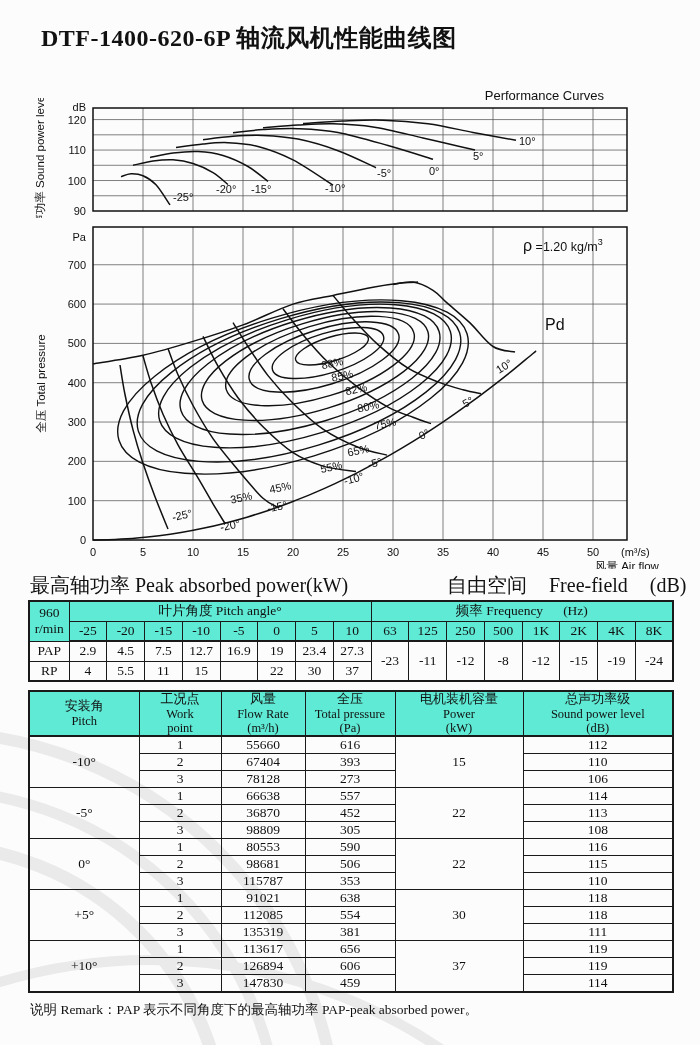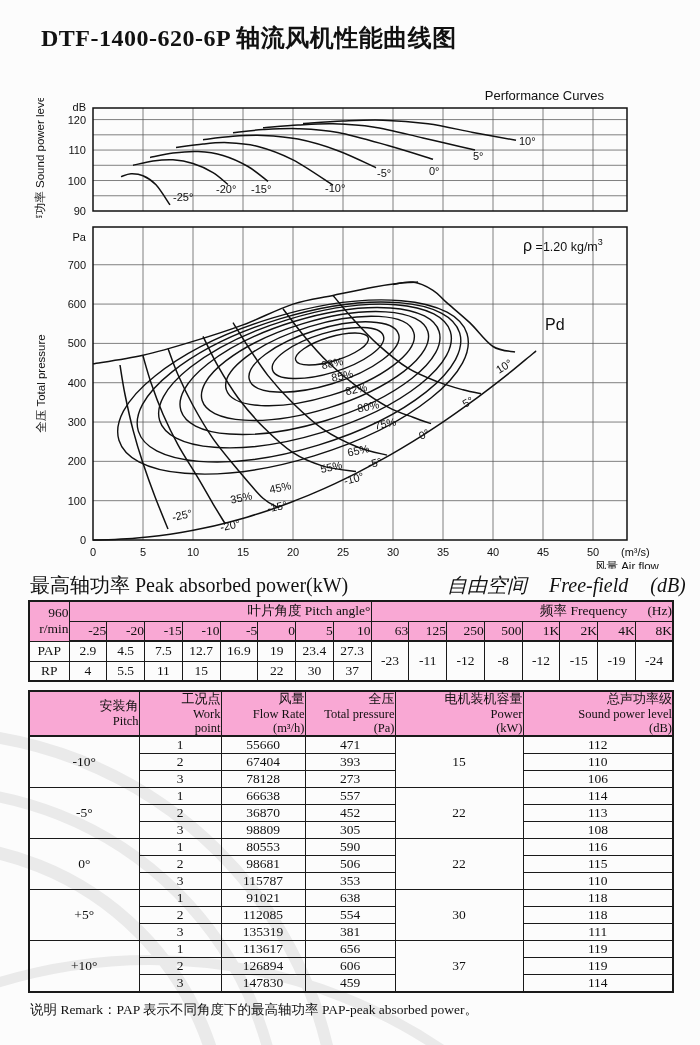--- a/index.html
+++ b/index.html
@@ -12,29 +12,29 @@
   #page-title { left:41px; top:22px; font-size:24px; font-weight:bold;
                 font-family:"Liberation Serif", serif; letter-spacing:.5px; }
   #perf-curves { right:96px; top:66px; font-size:13px; font-family:"Liberation Sans", sans-serif;margin-top:22px; }
 
   #sound-chart-svg { left:28px; top:98px; }
   #pressure-chart-svg { left:28px; top:217px; }
   svg text { font-family:"Liberation Sans", sans-serif; fill:#111; }
 
   #power-note { left:0; top:572px; width:700px; height:20px; font-size:20px; }
   #power-note .pn-left { position:absolute; left:30px; }
-  #power-note .pn-right { position:absolute; left:447px;font-style:italic; }
+  #power-note .pn-right { position:absolute; left:447px; }
   #power-note .gap { display:inline-block; width:22px; }
 
   table { border-collapse:collapse; table-layout:fixed; width:644px;
           font-family:"Liberation Serif", serif; }
   td, th { border:1px solid #1a1a1a; text-align:center; vertical-align:middle;
            padding:0; font-weight:normal; overflow:hidden; }
   table { border:2px solid #1a1a1a; }
-  .hdr { background:#f9a8d4;text-align:right; }
+  .hdr { background:#5eead4; }
   .hdr-bottom { border-bottom-width:2px; }
   #t1-wrap { left:28px; top:600px; }
   #t1 td { height:20px; font-size:13.5px; }
   #t2-wrap { left:28px; top:690px; }
   #t2 th { height:40px; font-size:13px; line-height:1.12; }
   #t2 th .en { font-size:12.5px; }
   #t2 td { height:17px; font-size:13.5px; }
 
   #remark { left:30px; top:1001px; width:645px; font-size:13.5px; line-height:1.4; }
   #remark .r2 { padding-left:82px; }
@@ -324,21 +324,21 @@
               <div>总声功率级</div>
               <div class="en">Sound power level</div>
               <div class="en">(dB)</div>
             </div>
           </th>
         </tr>
         <tr>
           <td rowspan="3">-10°</td>
           <td>1</td>
           <td>55660</td>
-          <td>471</td>
+          <td>616</td>
           <td rowspan="3">15</td>
           <td>112</td>
         </tr>
         <tr>
           <td>2</td>
           <td>67404</td>
           <td>393</td>
           <td>110</td>
         </tr>
         <tr>

